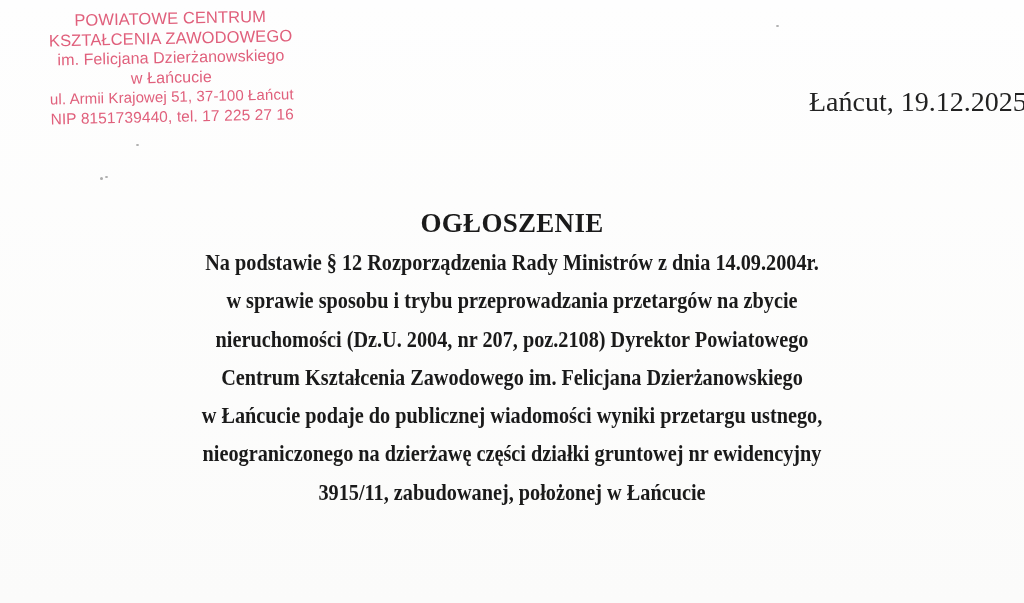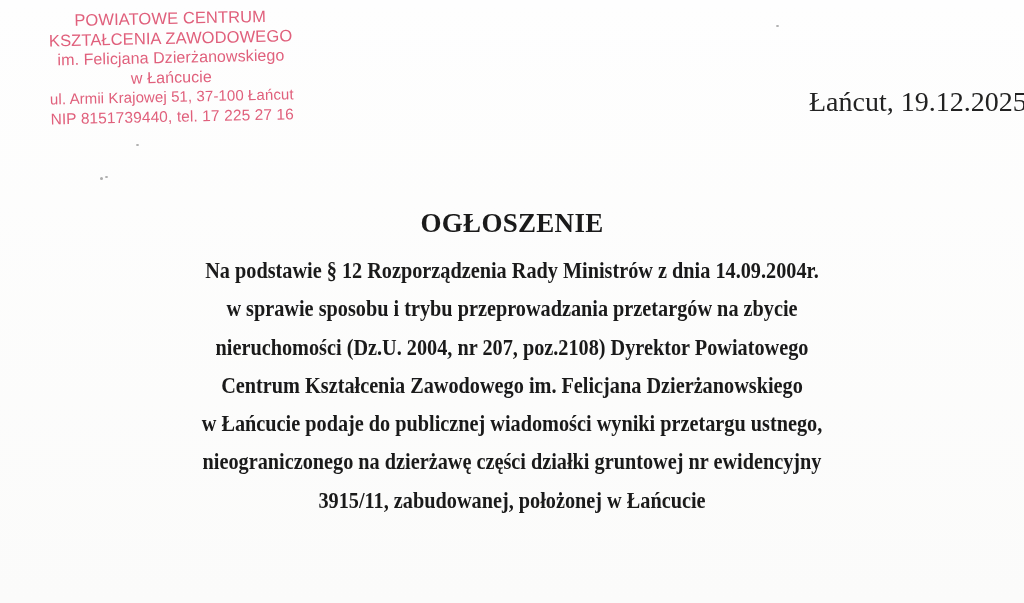--- a/index.html
+++ b/index.html
@@ -62,21 +62,21 @@
       font-weight: bold;
       font-size: 27px;
       letter-spacing: 0.3px;
       color: #1a1a1a;
       margin-top: 32px;
     }
     .body {
       position: absolute;
       left: 60px;
       width: 904px;
-      top: 252px;
+      top: 244px;
       text-align: center;
       font-weight: bold;
       font-size: 22.5px;
       color: #1a1a1a;
     }
     .body .line {
       height: 38.3px;
       line-height: 38.3px;
       white-space: nowrap;
       transform: scaleX(0.9);

